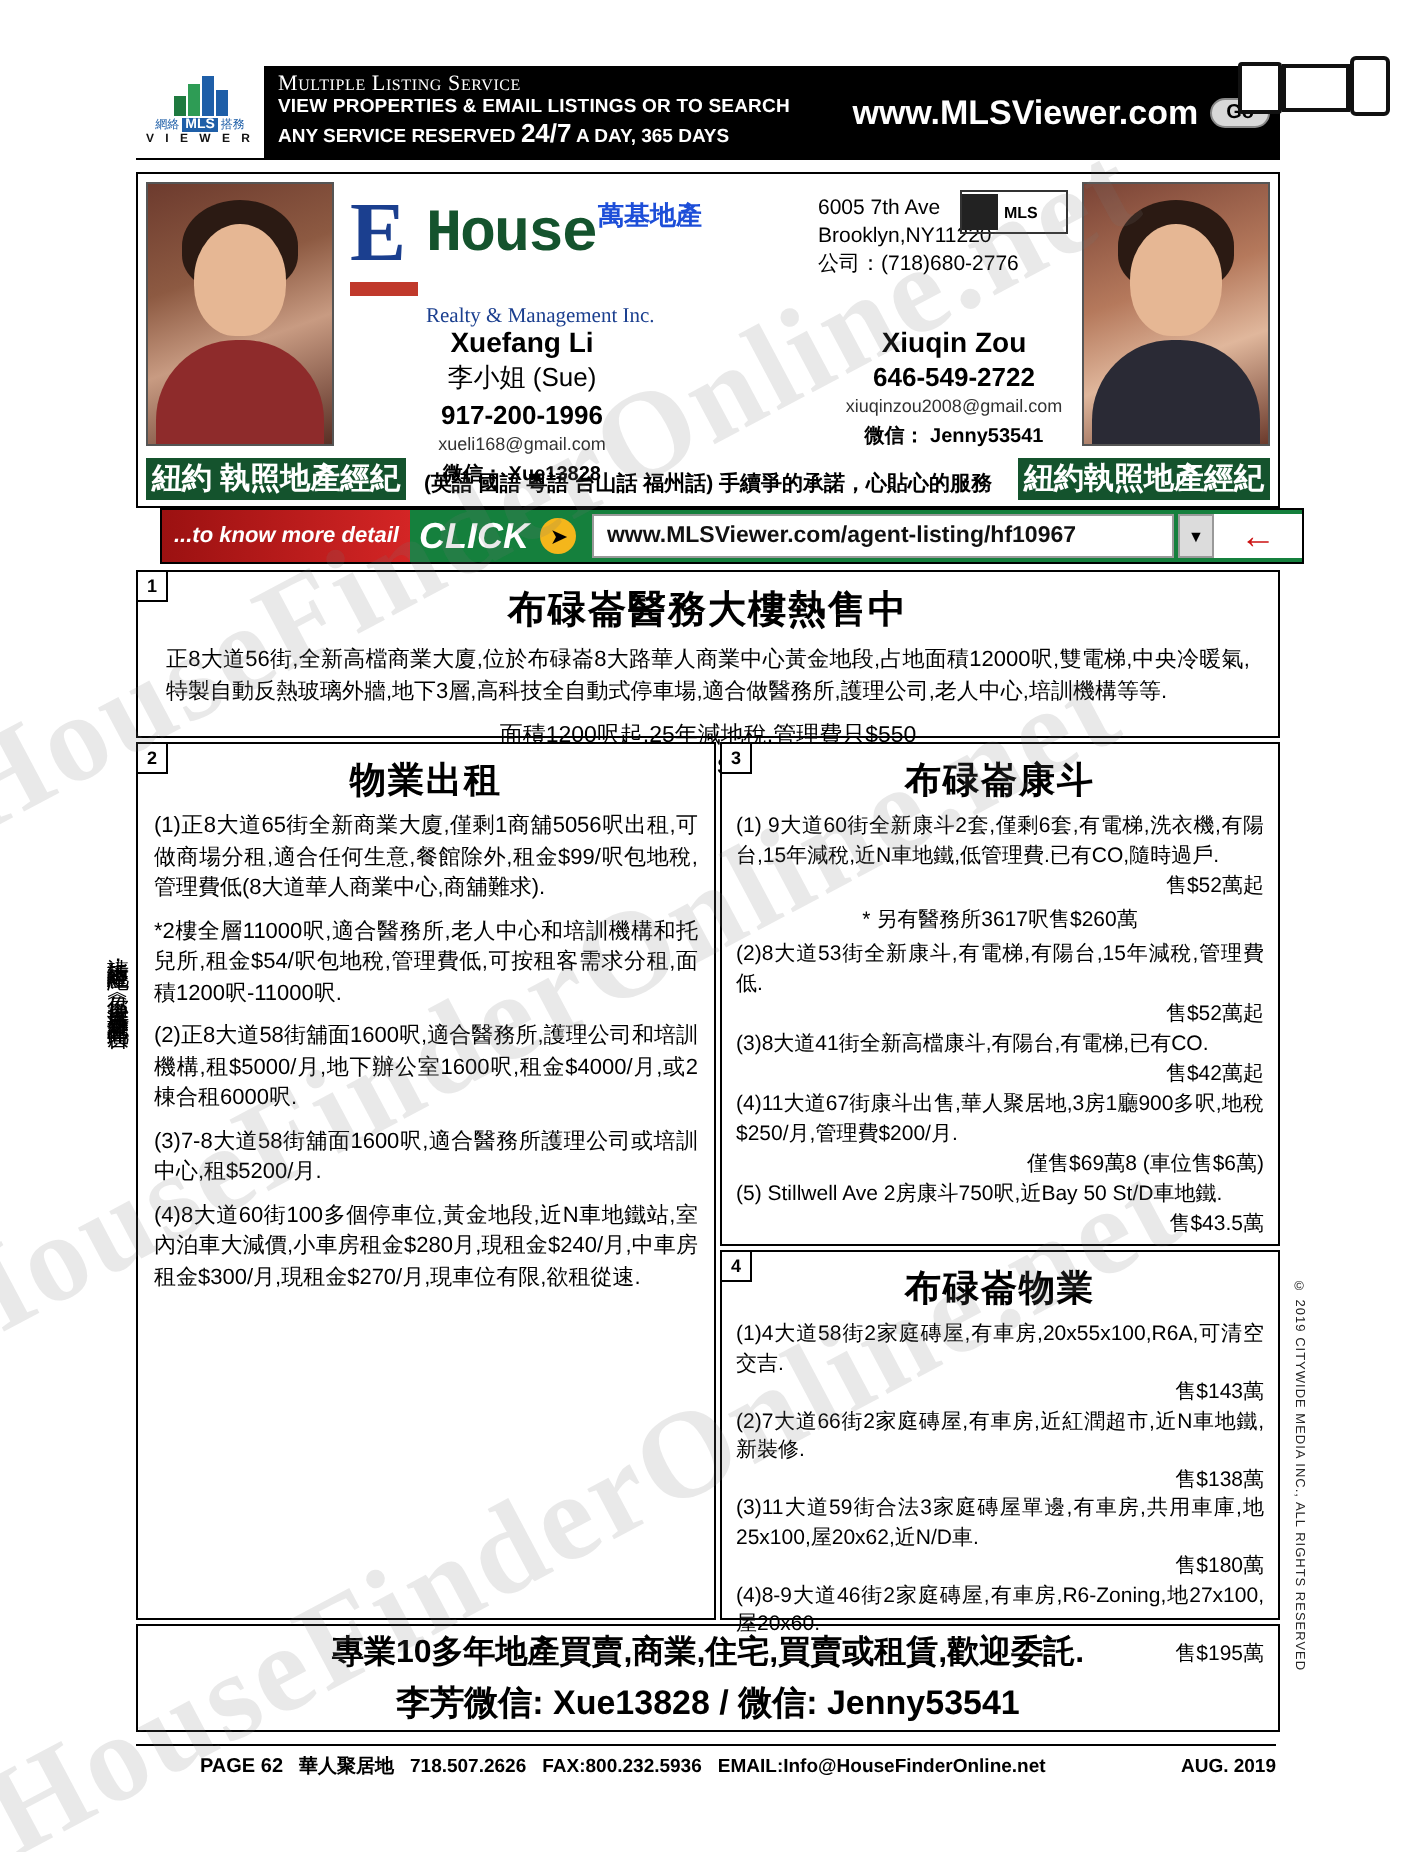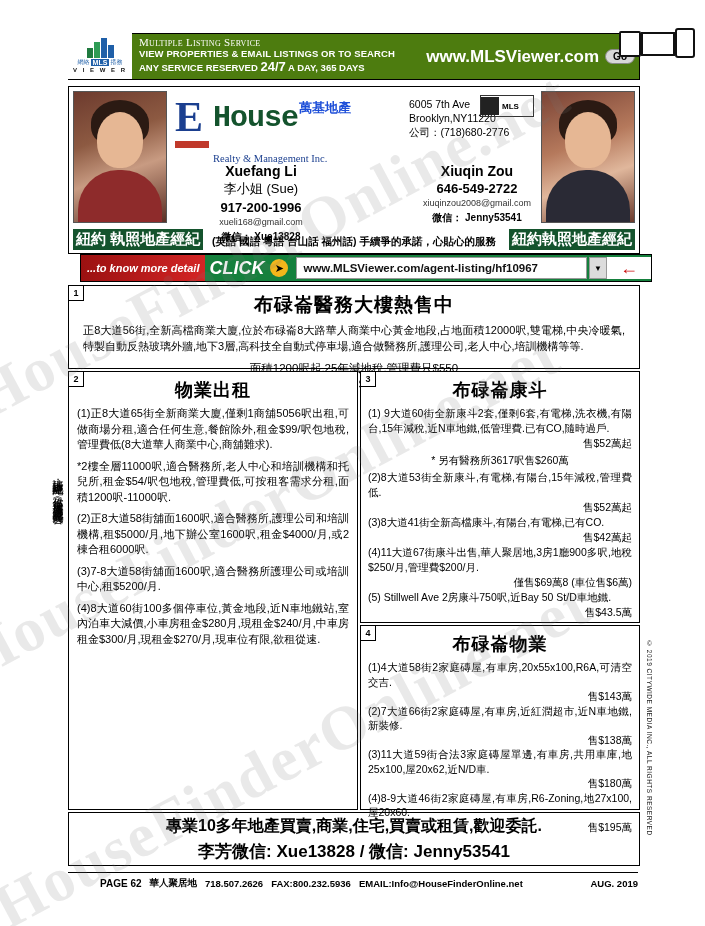--- a/index.html
+++ b/index.html
@@ -23,21 +23,21 @@
     color:rgba(120,120,120,0.16);
     transform:rotate(-28deg);
     white-space:nowrap;letter-spacing:2px;
   }
   .wm2{position:absolute;left:-60px;top:210px;}
   .wm3{position:absolute;left:-70px;top:470px;}
   .wm4{position:absolute;left:-40px;top:720px;}
 
   
   .banner{position:absolute;left:68px;top:33px;width:570px;height:45px;
-    background:#4d7c0f;border:1px solid #000;display:flex;align-items:stretch;}
+    background:#000000;border:1px solid #000;display:flex;align-items:stretch;}
   .logo-box{position:absolute;left:68px;top:31px;width:64px;height:48px;background:#fff;
     display:flex;flex-direction:column;align-items:center;justify-content:center;}
   .logo-bars{display:flex;align-items:flex-end;height:20px;gap:1px;}
   .logo-bars i{display:block;width:6px;background:#1f7a3f;}
   .logo-bars i:nth-child(1){height:10px;background:#1f7a3f;}
   .logo-bars i:nth-child(2){height:16px;background:#2e9c55;}
   .logo-bars i:nth-child(3){height:20px;background:#1f5fa8;}
   .logo-bars i:nth-child(4){height:13px;background:#1f5fa8;}
   .logo-mls{font-size:7px;font-weight:bold;background:#1f5fa8;color:#fff;padding:0 2px;}
   .logo-cn{font-size:6px;color:#1f5fa8;}

